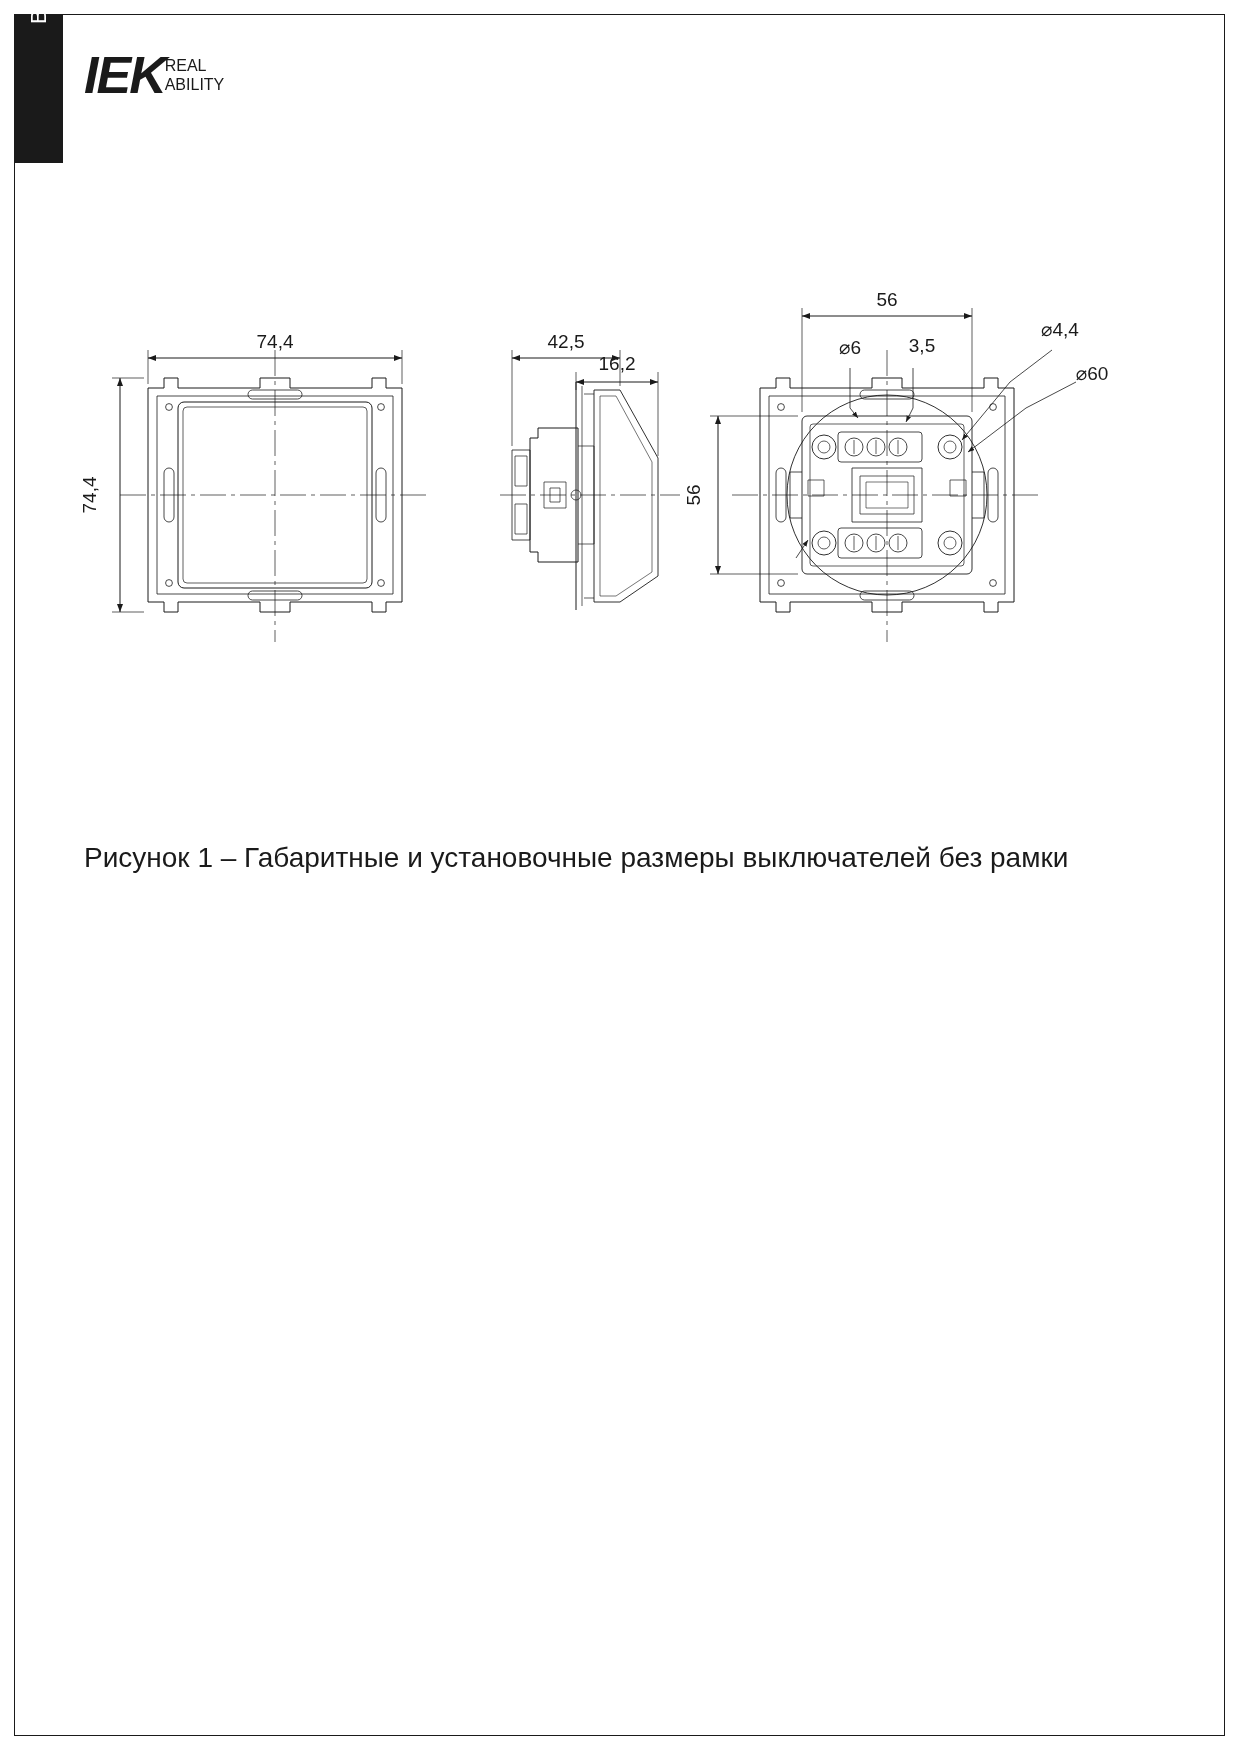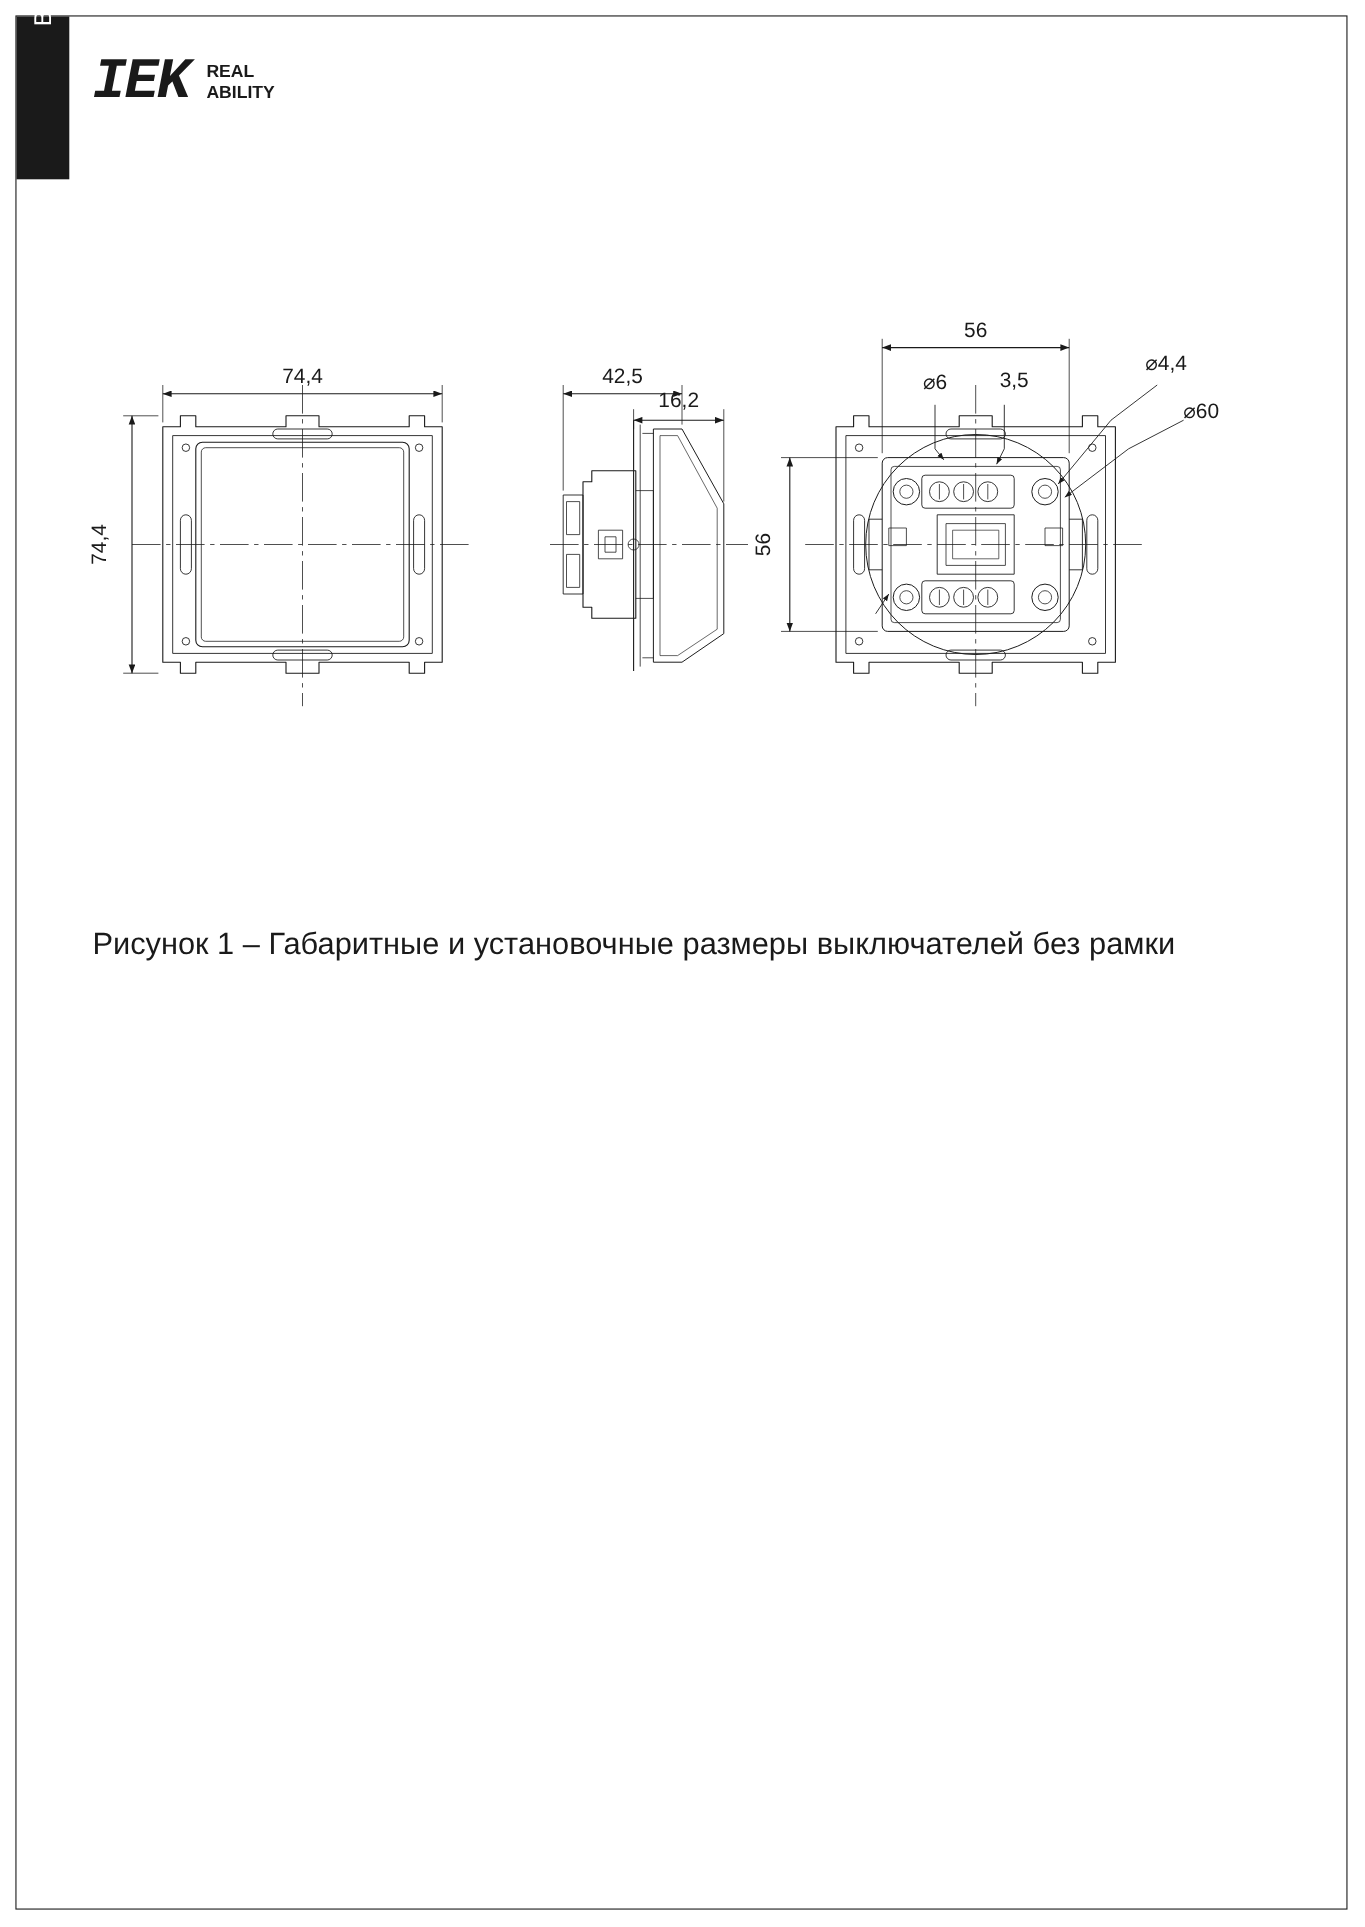--- a/index.html
+++ b/index.html
@@ -60,26 +60,24 @@
     display: flex;
     align-items: center;
   }
   .logo-mark {
     font-size: 52px;
     font-weight: bold;
     font-style: italic;
     letter-spacing: -2px;
     line-height: 1;
     color: #1a1a1a;
-    font-family: Liberation Mono, monospace;
   }
   .logo-tagline {
-    margin-left: 16px;
     font-size: 16px;
-    font-weight: bold;
+    font-weight: normal;
     line-height: 1.2;
     color: #1a1a1a;
   }
 
   
   .drawing {
     position: absolute;
     left: 60px;
     top: 290px;
     width: 1080px;

